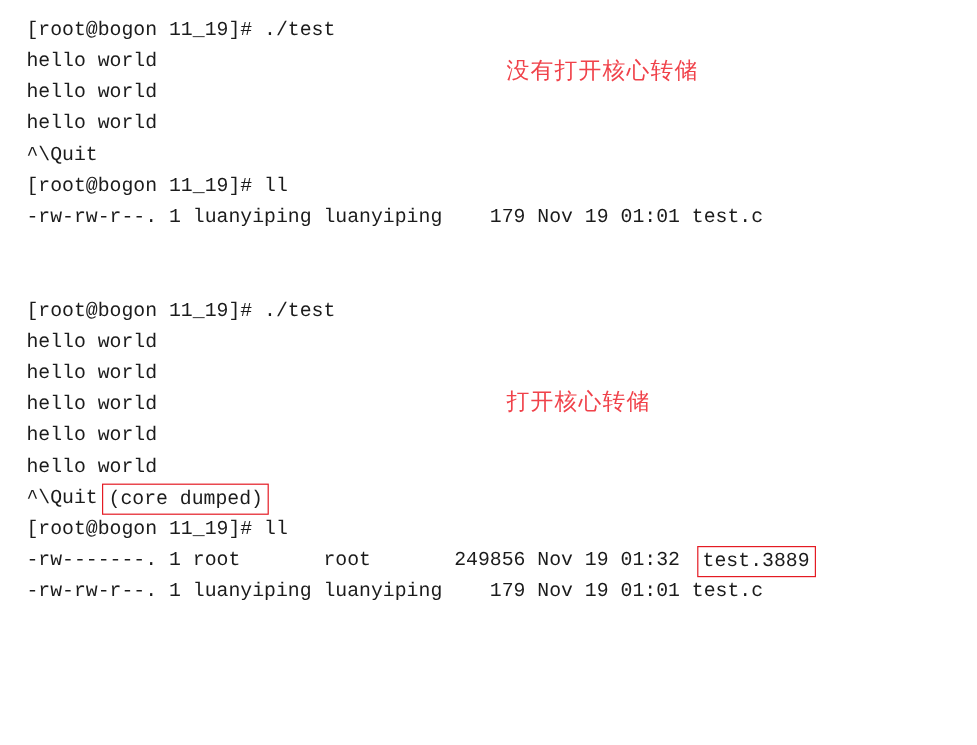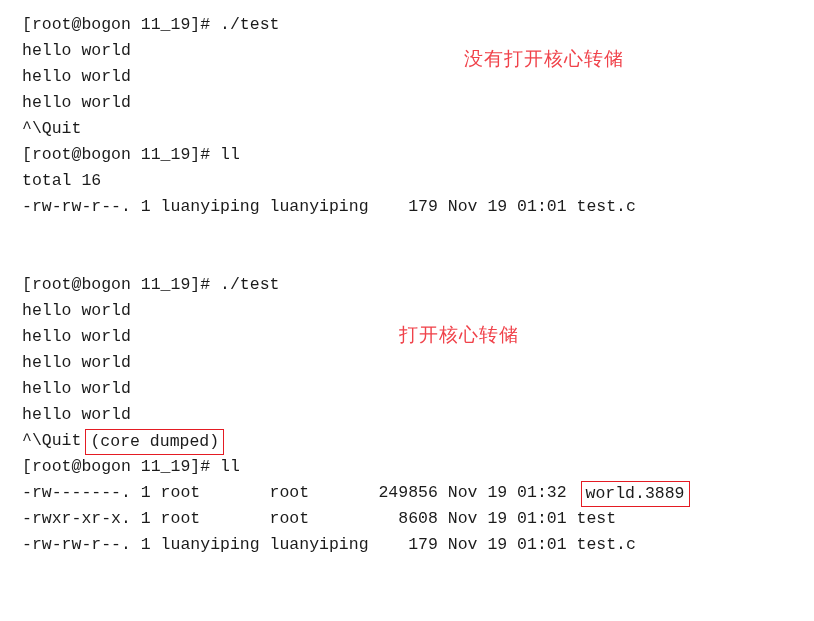--- a/index.html
+++ b/index.html
@@ -61,50 +61,47 @@
     font-family: "DejaVu Sans", "Liberation Sans", sans-serif;
     font-size: 19px;
     font-weight: 500;
     color: #f0424a;
     white-space: pre;
     letter-spacing: 1px;
   }
   #annotation-no-core {
     left: 422px;
     top: 46px;
-    margin-left: 42px;
   }
   #annotation-core-on {
-    left: 399px;
+    left: 422px;
     top: 322px;
     text-align: right;
   }
 </style>
 </head>
 <body>
 
 <div id="terminal">
     <div class="line"><span class="seg">[root@bogon 11_19]# ./test</span></div>
     <div class="line"><span class="seg">hello world</span></div>
     <div class="line"><span class="seg">hello world</span></div>
     <div class="line"><span class="seg">hello world</span></div>
     <div class="line"><span class="seg">^\Quit</span></div>
     <div class="line"><span class="seg">[root@bogon 11_19]# ll</span></div>
-    <div class="line"><span class="seg">total 16</span></div>
     <div class="line"><span class="seg">-rw-rw-r--. 1 luanyiping luanyiping    179 Nov 19 01:01 test.c</span></div>
     <div class="line blank"><span class="seg"></span></div>
     <div class="line blank"><span class="seg"></span></div>
     <div class="line"><span class="seg">[root@bogon 11_19]# ./test</span></div>
     <div class="line"><span class="seg">hello world</span></div>
     <div class="line"><span class="seg">hello world</span></div>
     <div class="line"><span class="seg">hello world</span></div>
     <div class="line"><span class="seg">hello world</span></div>
     <div class="line"><span class="seg">hello world</span></div>
     <div class="line"><span class="seg">^\Quit</span><span class="boxed">(core dumped)</span></div>
     <div class="line"><span class="seg">[root@bogon 11_19]# ll</span></div>
-    <div class="line"><span class="seg">-rw-------. 1 root       root       249856 Nov 19 01:32 </span><span class="boxed">world.3889</span></div>
-    <div class="line"><span class="seg">-rwxr-xr-x. 1 root       root         8608 Nov 19 01:01 test</span></div>
+    <div class="line"><span class="seg">-rw-------. 1 root       root       249856 Nov 19 01:32 </span><span class="boxed">test.3889</span></div>
     <div class="line"><span class="seg">-rw-rw-r--. 1 luanyiping luanyiping    179 Nov 19 01:01 test.c</span></div>
   </div>
 
 <div class="annotation" id="annotation-no-core">没有打开核心转储</div>
 
 <div class="annotation" id="annotation-core-on">打开核心转储</div>
 
 </body></html>

